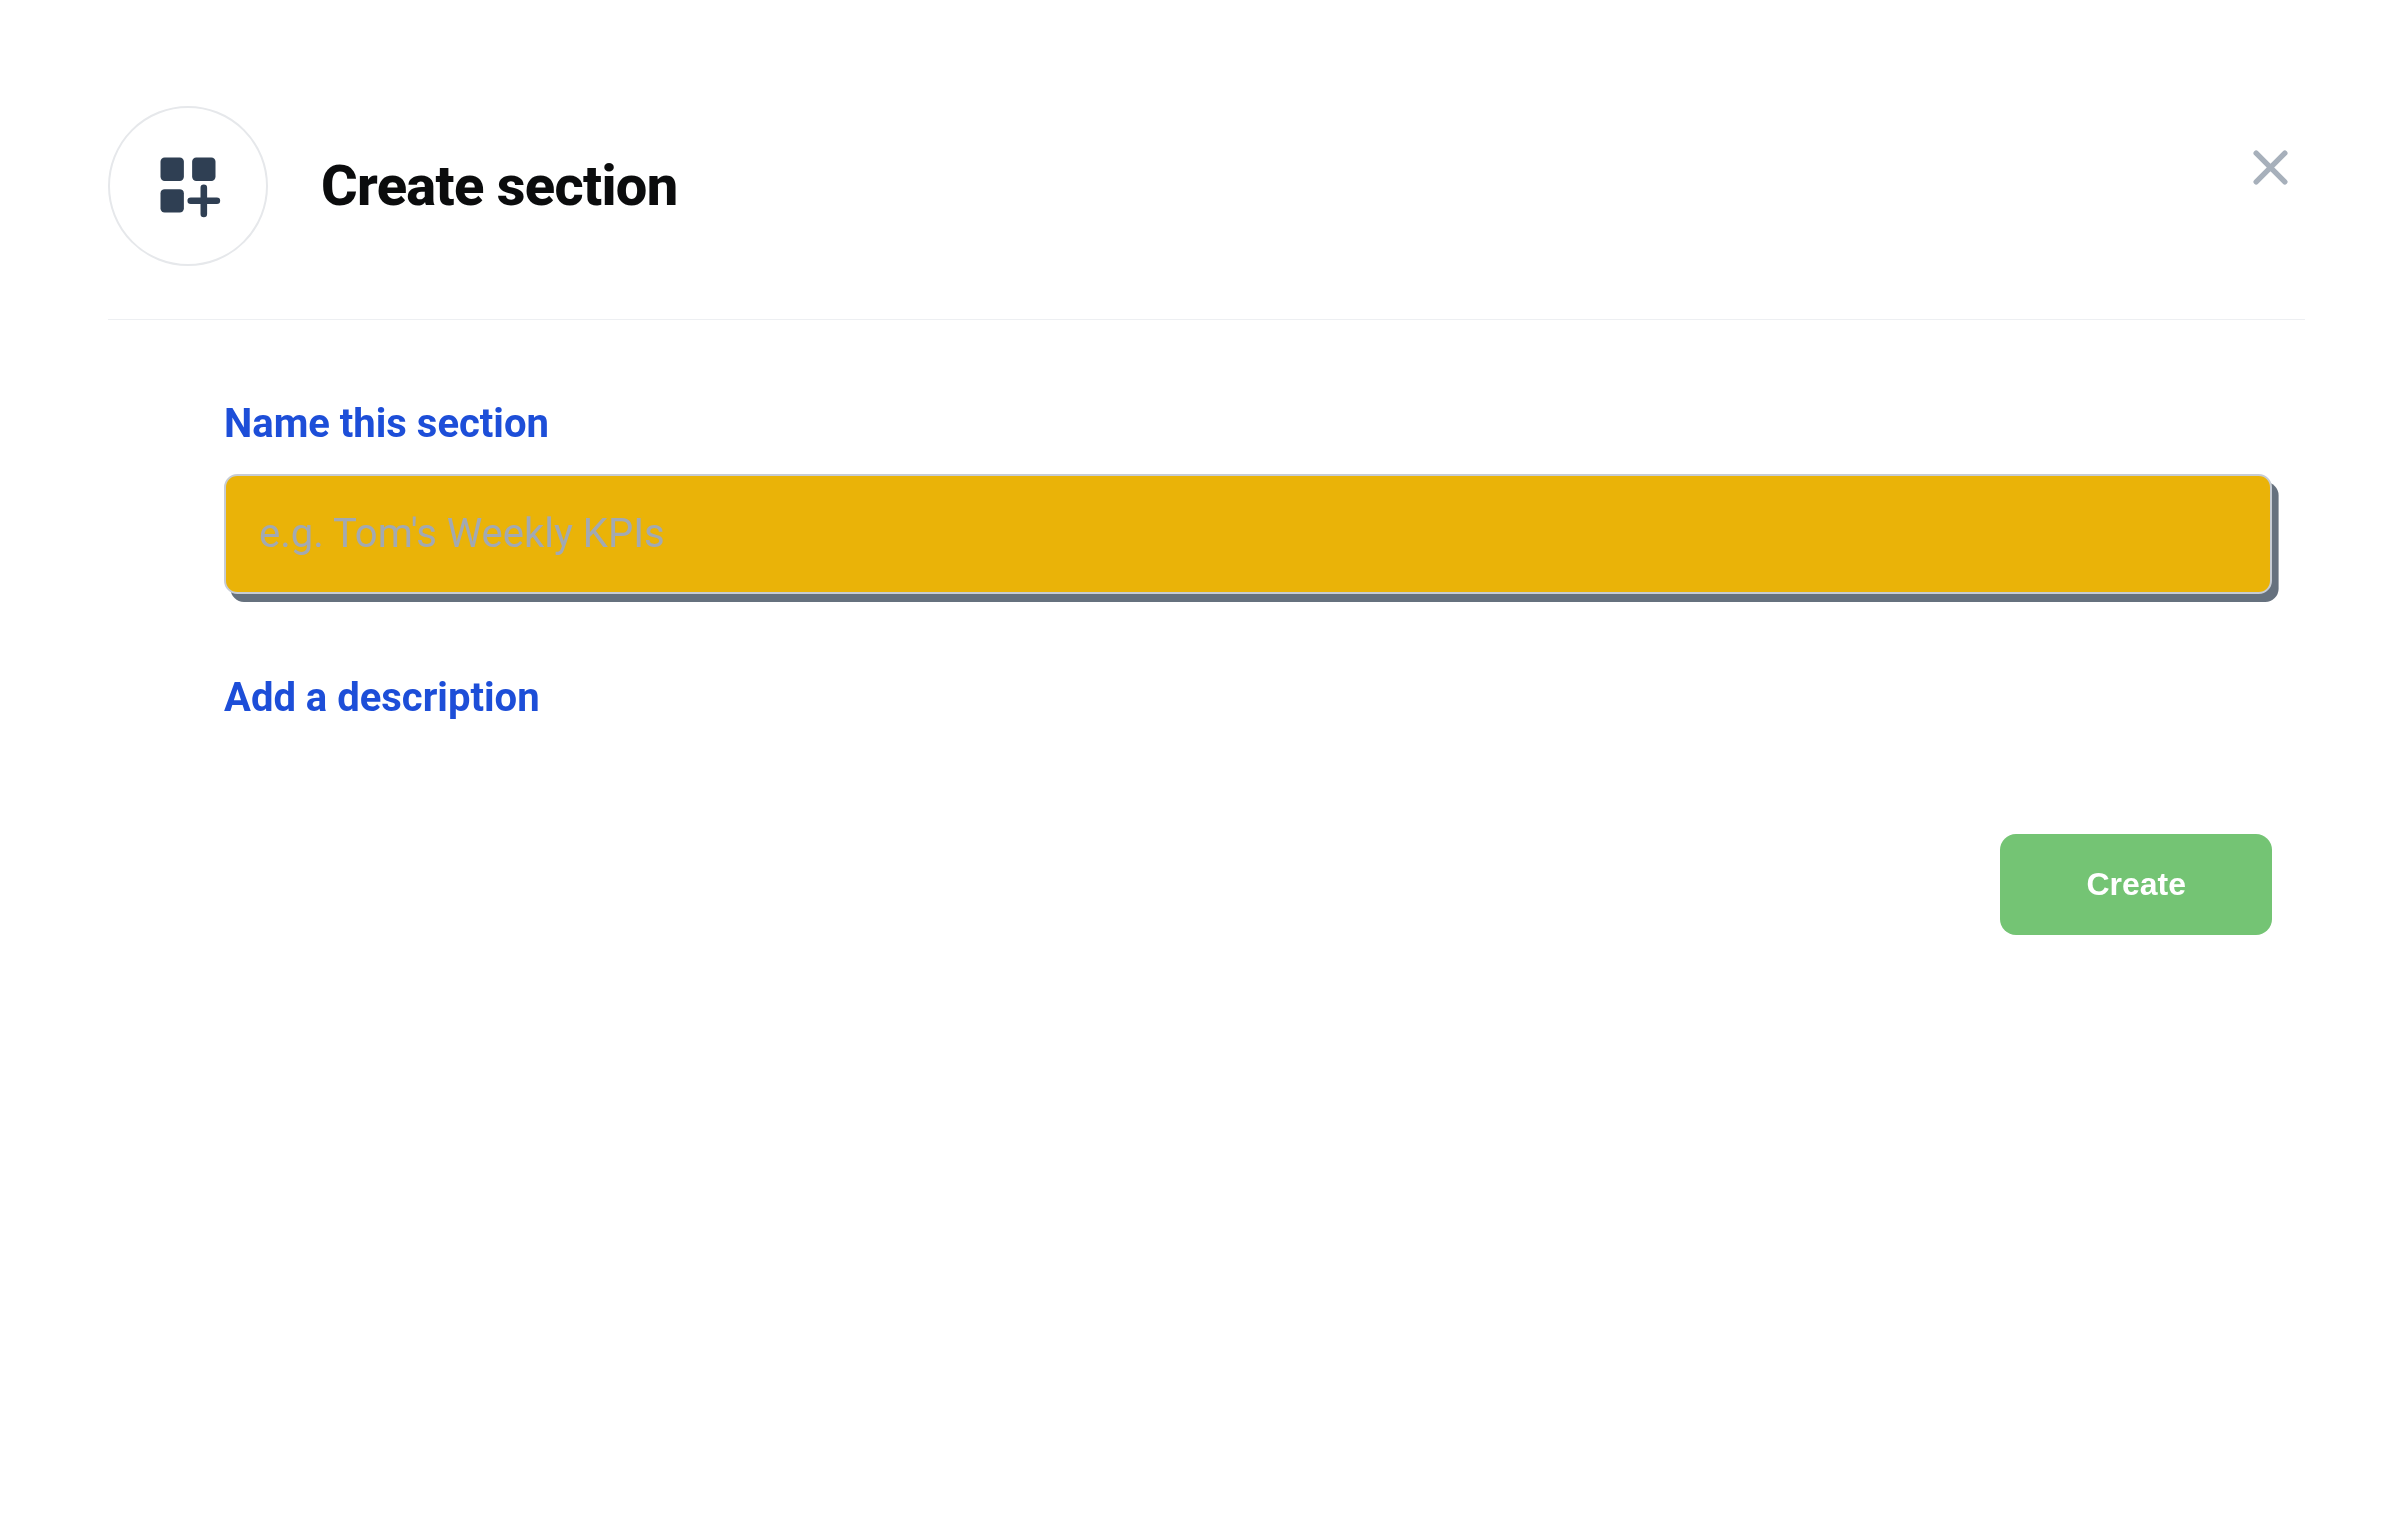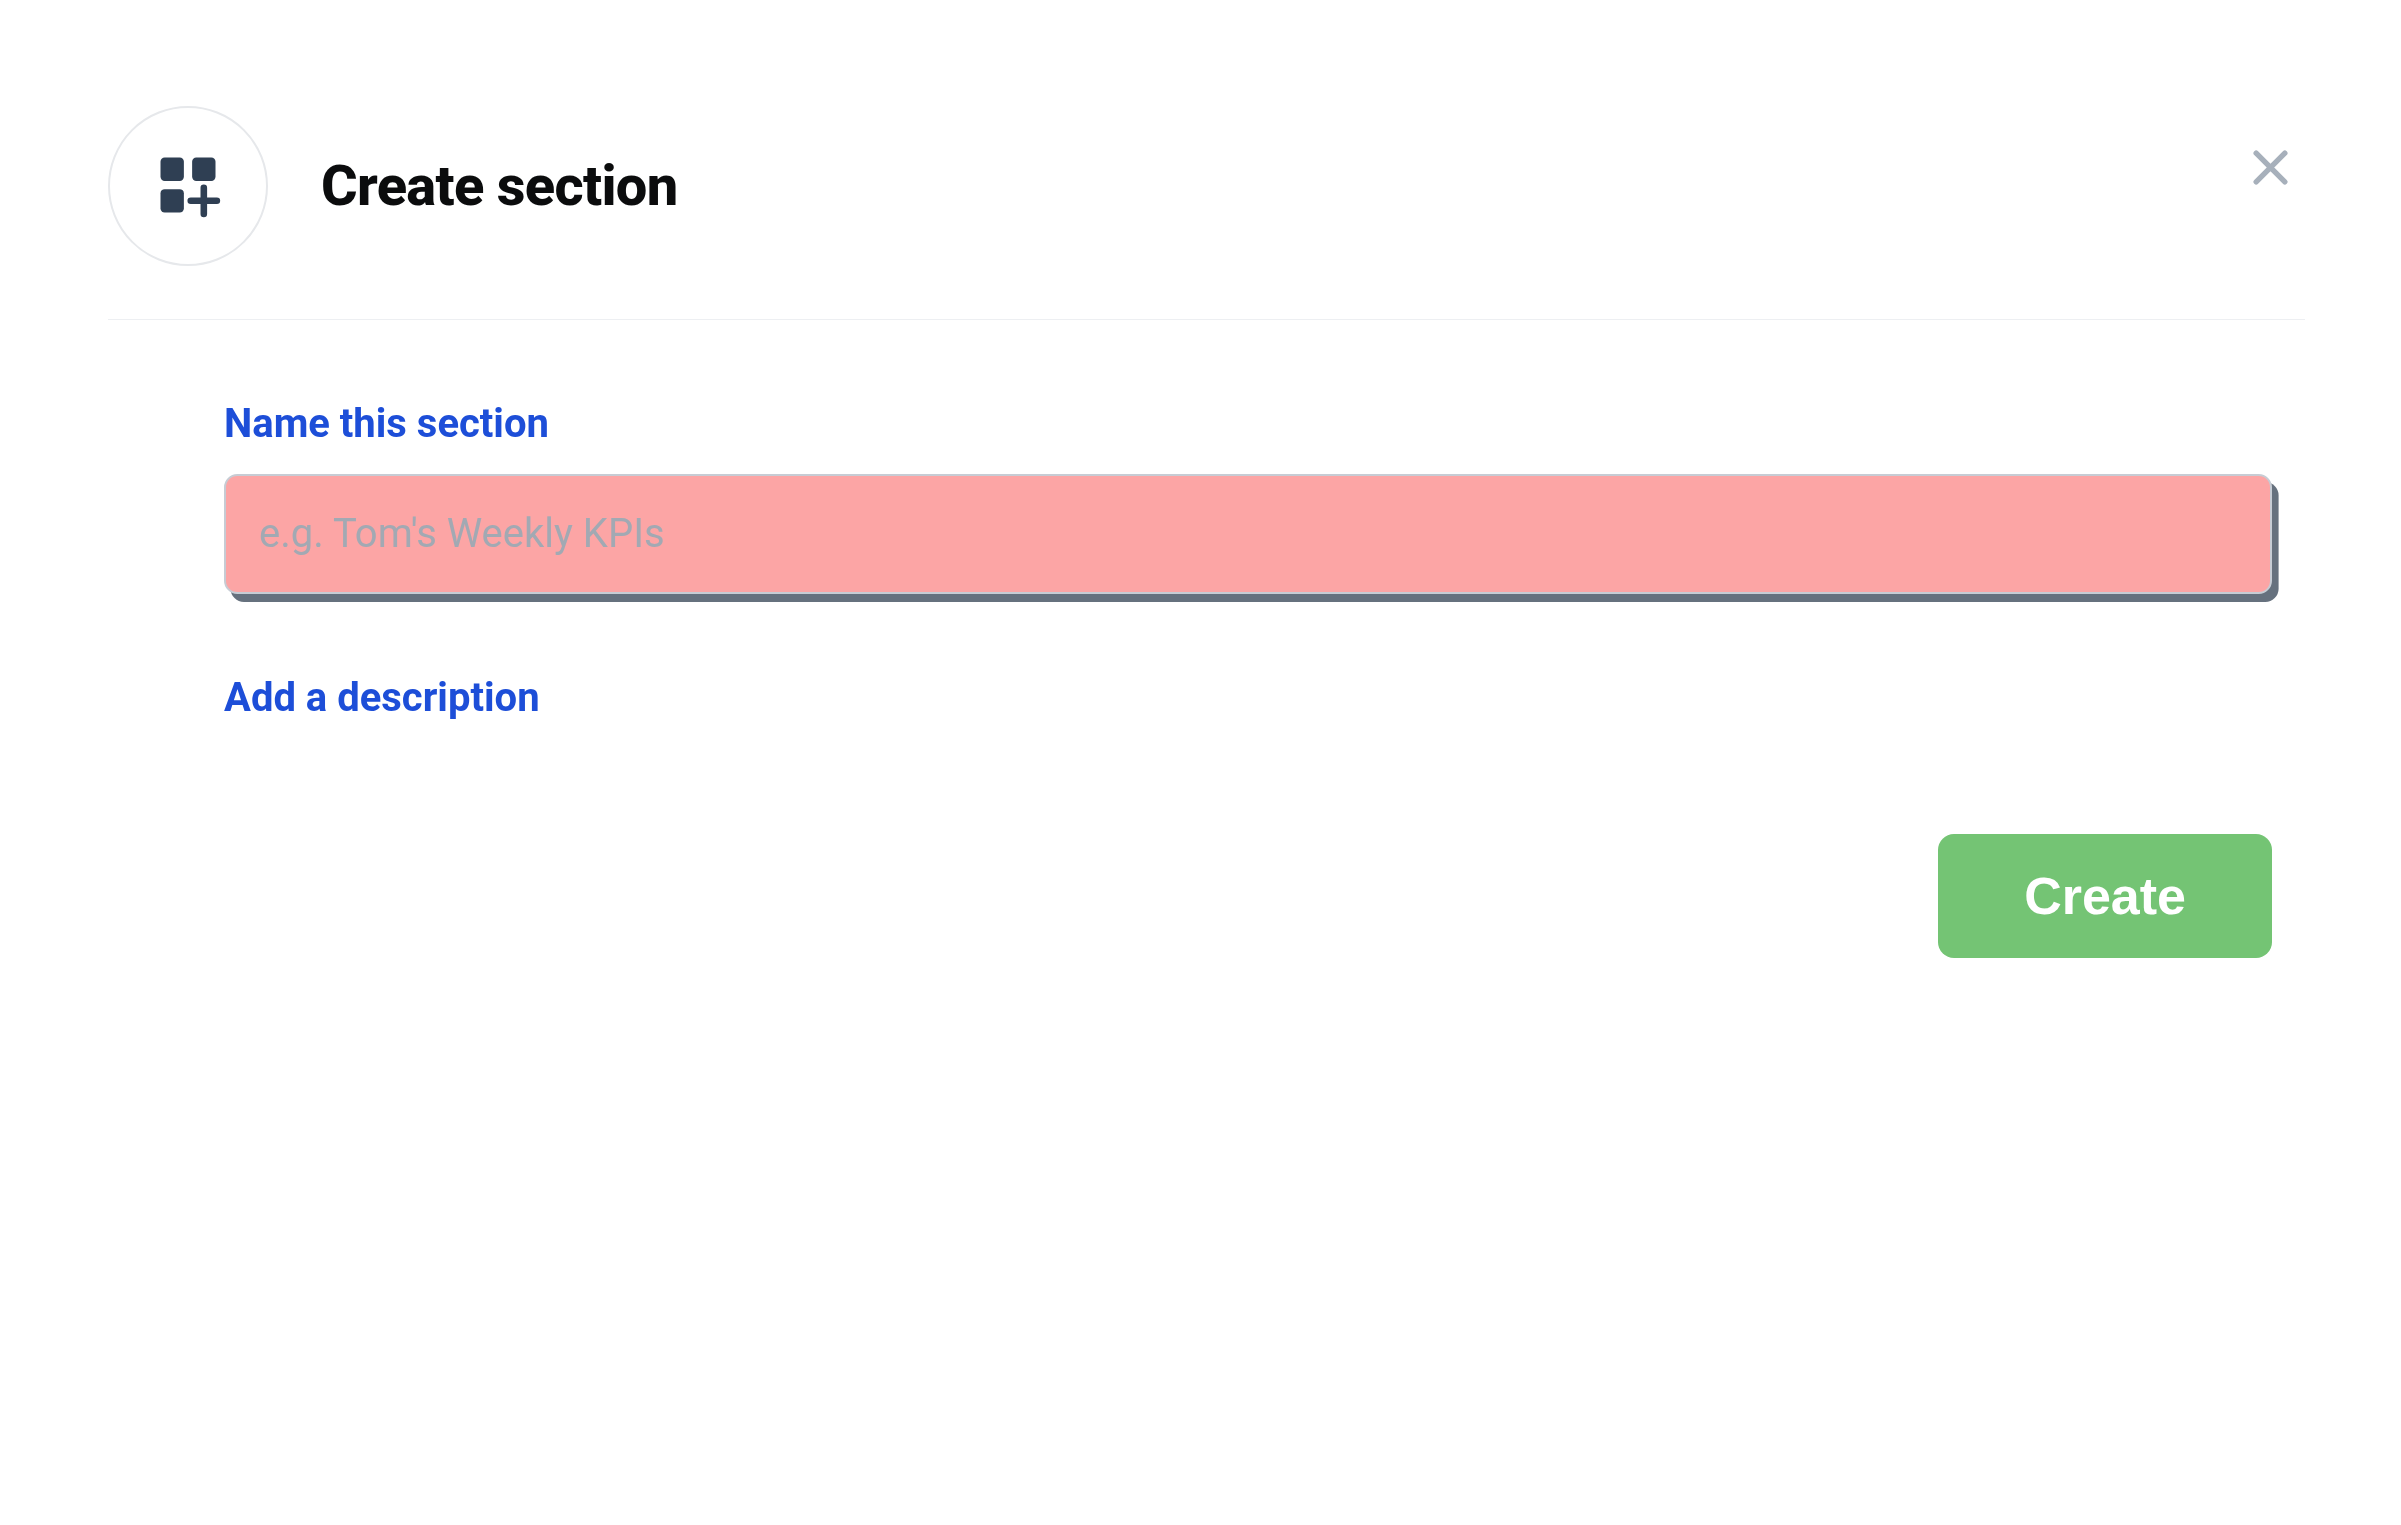--- a/index.html
+++ b/index.html
@@ -76,21 +76,21 @@
       display: block;
     }
     .text-input {
       width: 100%;
       height: 120px;
       border: 2px solid #c7ccd4;
       border-radius: 13.3px;
       padding: 0 33px;
       font-size: 40px;
       color: #2f3f53;
-      background: #fca5a5;
+      background: #eab308;
       box-shadow: 6.6px 8px 0 0 #66717e;
       outline: none;
       font-family: inherit;
     }
     .text-input::placeholder {
       color: #a2a9b3;
     }
     .textarea-input {
       width: 100%;
       height: 326px;
@@ -115,21 +115,21 @@
     .dialog-footer {
       display: flex;
       justify-content: flex-end;
       padding-top: 33px;
     }
     .create-btn {
       background: #74c474;
       color: #ffffff;
       border: none;
       border-radius: 16px;
-      font-size: 52px;
+      font-size: 32px;
       font-weight: 700;
       padding: 32px 86px;
       cursor: pointer;
     }
   </style>
 </head>
 <body>
 
 <div class="dialog">
   <div class="dialog-header">

